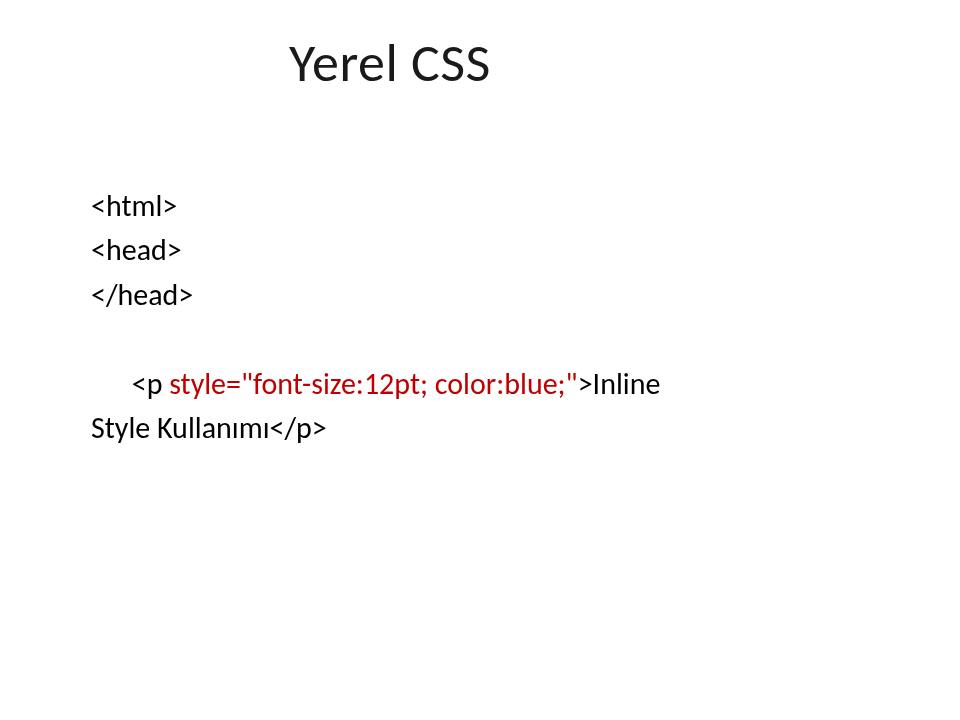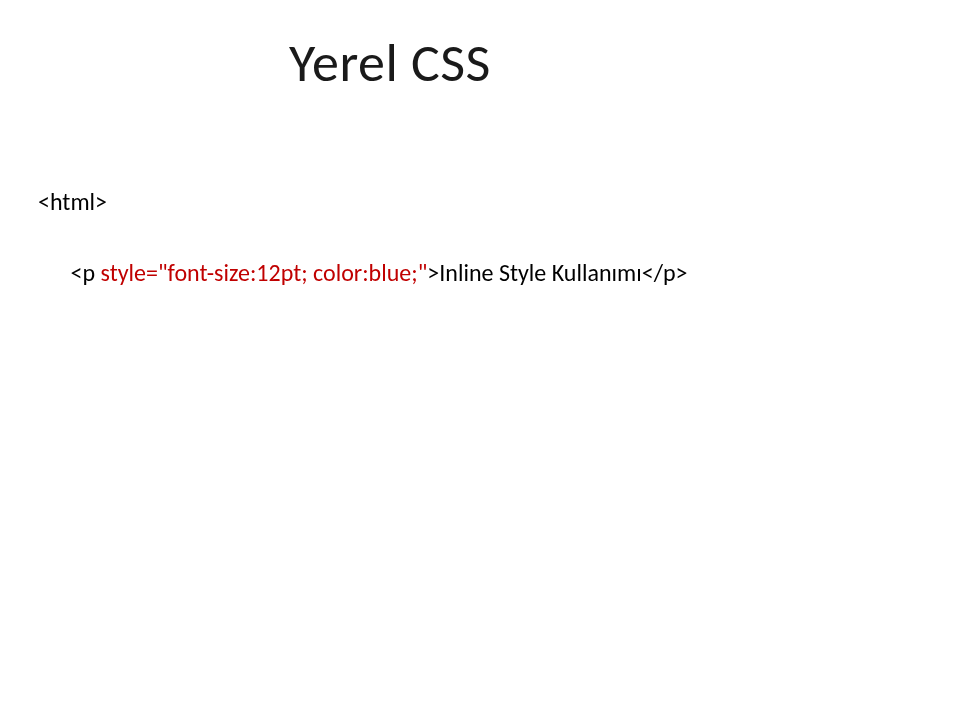--- a/index.html
+++ b/index.html
@@ -19,38 +19,40 @@
   }
   .title {
     text-align: center;
     font-size: 54px;
     font-weight: 400;
     color: #1a1a1a;
     padding-top: 30px;
     letter-spacing: 0.5px;
   }
   .body {
-    padding: 88px 78px 0 38px;
-    font-size: 24px;
+    padding: 88px 78px 0 91px;
+    font-size: 30px;
     line-height: 1.48;
     color: #000000;
   }
   .code-line {
     white-space: pre-wrap;
   }
   .hl {
     color: #c00000;
   }
 </style>
 </head>
 <body>
 
 <div class="slide">
   <div class="title">Yerel CSS</div>
 
   <div class="body">
     <div class="code-line">&lt;html&gt;</div>
+    <div class="code-line">&lt;head&gt;</div>
+    <div class="code-line">&lt;/head&gt;</div>
     <div class="code-line">
       <span>&lt;p </span><span class="hl">style="font-size:12pt; color:blue;"</span><span>&gt;</span><span>Inline Style Kullanımı</span><span>&lt;/p&gt;</span>
     </div>
 
   </div>
 </div>
 
 </body></html>

